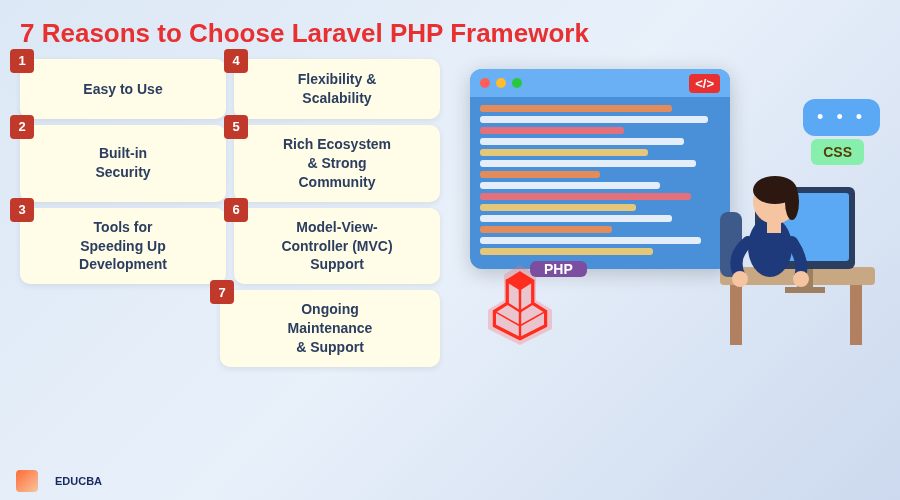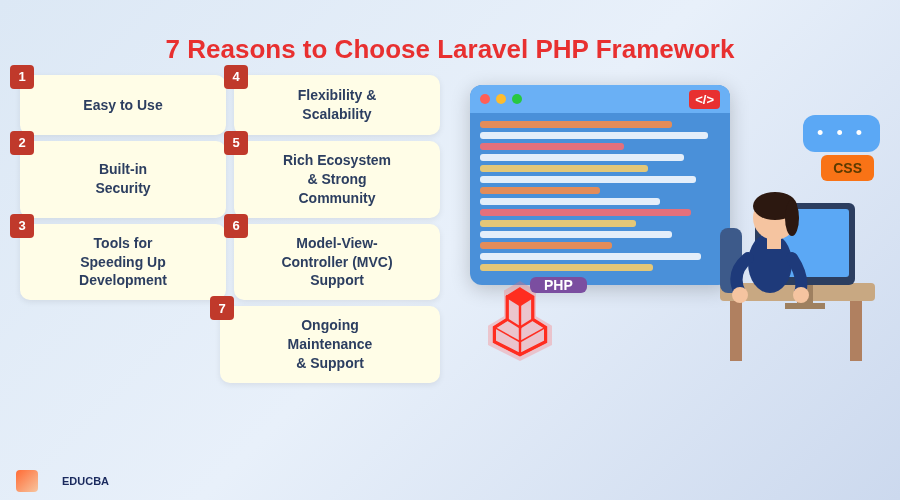--- a/index.html
+++ b/index.html
@@ -6,22 +6,21 @@
     body {
       width: 900px;
       height: 500px;
       background: linear-gradient(135deg, #dce8f5 0%, #e8f0fa 50%, #ccd9ee 100%);
       font-family: 'Arial', sans-serif;
       overflow: hidden;
       position: relative;
     }
 
     .title {
-      text-align: center;
-      padding: 34px 20px 10px;
+      padding: 18px 20px 10px;
       font-size: 26px;
       font-weight: 800;
       color: #1a2a5e;
     }
     .title span {
       color: #e83030;
     }
 
     .content-area {
       display: flex;
@@ -132,22 +131,22 @@
     .code-line {
       height: 7px;
       border-radius: 3px;
       opacity: 0.85;
     }
 
     
     .css-badge {
       position: absolute;
       top: 80px;
-      right: 6px;
-      background: #f97316;
+      right: 16px;
+      background: #86efac;
       color: #5a3a00;
       font-weight: 800;
       font-size: 14px;
       padding: 5px 12px;
       border-radius: 6px;
       z-index: 10;
     }
 
     
     .php-badge {
@@ -184,21 +183,21 @@
       width: 80px;
       height: 80px;
     }
 
     .logo-watermark {
       position: absolute;
       bottom: 8px;
       left: 16px;
       display: flex;
       align-items: center;
-      gap: 24px;
+      gap: 17px;
       font-size: 11px;
       font-weight: 700;
       color: #1a2a5e;
     }
 
     .logo-box {
       width: 22px;
       height: 22px;
       background: linear-gradient(135deg, #ff6b35, #f7c59f);
       border-radius: 4px;

